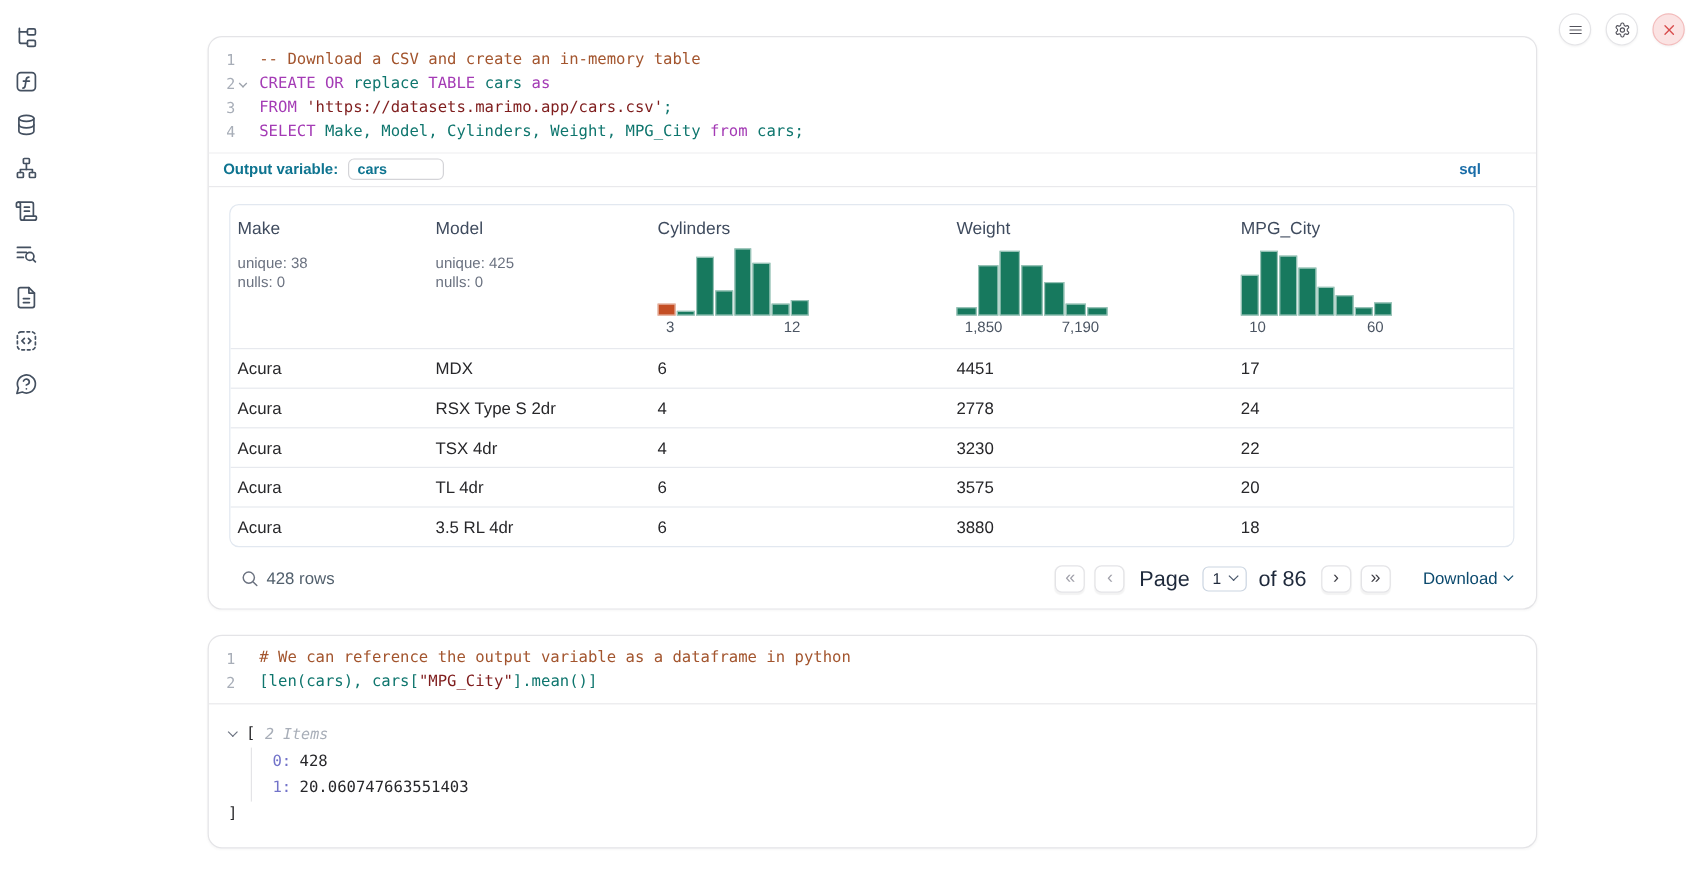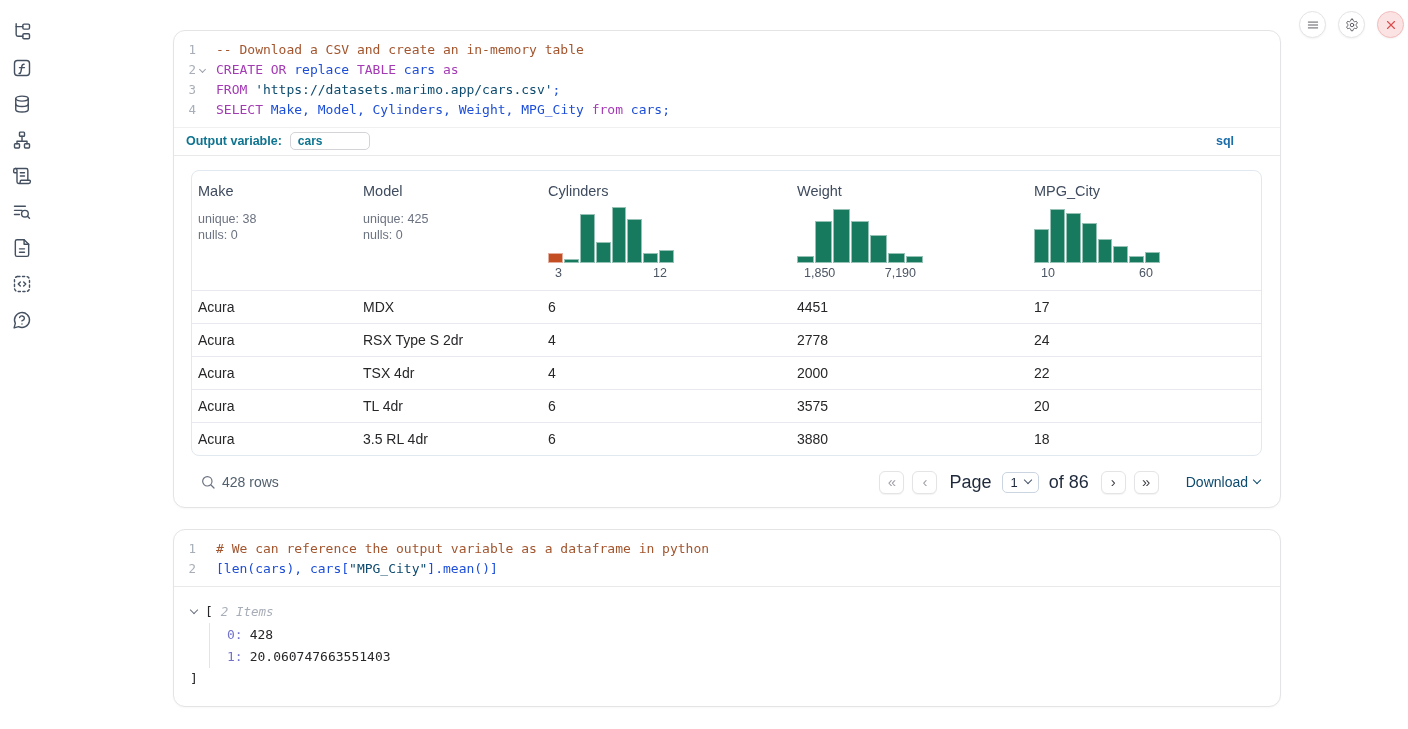--- a/index.html
+++ b/index.html
@@ -36,22 +36,22 @@
   .code-area { padding: 9px 0 7px; font-family: "DejaVu Sans Mono", monospace;
     font-size: 13px; line-height: 20px; cursor: text; }
   .code-line { display: flex; }
   .ln { width: 22px; text-align: right; color: #a8aeb8; flex: none; font-size: 12.5px; }
   .fold-col { width: 12px; flex: none; display: flex; align-items: center; justify-content: center; }
   .fold-chev { width: 5px; height: 5px; border-right: 1.3px solid #9aa0aa;
     border-bottom: 1.3px solid #9aa0aa; transform: rotate(45deg); margin-top: -2px; }
   .code-text { padding-left: 8px; white-space: pre; color: #383a42; }
   .tok-comment { color: #a3552e; }
   .tok-kw { color: #a43bb5; }
-  .tok-str { color: #0c4a6e; }
-  .tok-plain { color: #1d4ed8; }
+  .tok-str { color: #7f1d1d; }
+  .tok-plain { color: #0f766e; }
 
   
   .outvar-bar { display: flex; align-items: center; padding: 4px 12px 5px;
     border-top: 1px solid #f0f0f2; font-size: 12.5px; }
   .outvar-label { color: #0e7490; font-weight: bold; }
   .outvar-input { margin-left: 8px; width: 80px; height: 18px; border: 1px solid #d4d4d8;
     border-radius: 5px; padding: 0 7px; font-size: 12px; font-weight: bold; color: #0e7490;
     font-family: "Liberation Sans", sans-serif; outline: none; }
   .lang-badge { margin-left: auto; color: #1a6da8; font-weight: bold; font-size: 12.5px;
     padding-right: 34px; }
@@ -320,21 +320,21 @@
               <div>Acura</div>
               <div>RSX Type S 2dr</div>
               <div>4</div>
               <div>2778</div>
               <div>24</div>
             </div>
             <div class="trow tgrid">
               <div>Acura</div>
               <div>TSX 4dr</div>
               <div>4</div>
-              <div>2000</div>
+              <div>3230</div>
               <div>22</div>
             </div>
             <div class="trow tgrid">
               <div>Acura</div>
               <div>TL 4dr</div>
               <div>6</div>
               <div>3575</div>
               <div>20</div>
             </div>
             <div class="trow tgrid">

